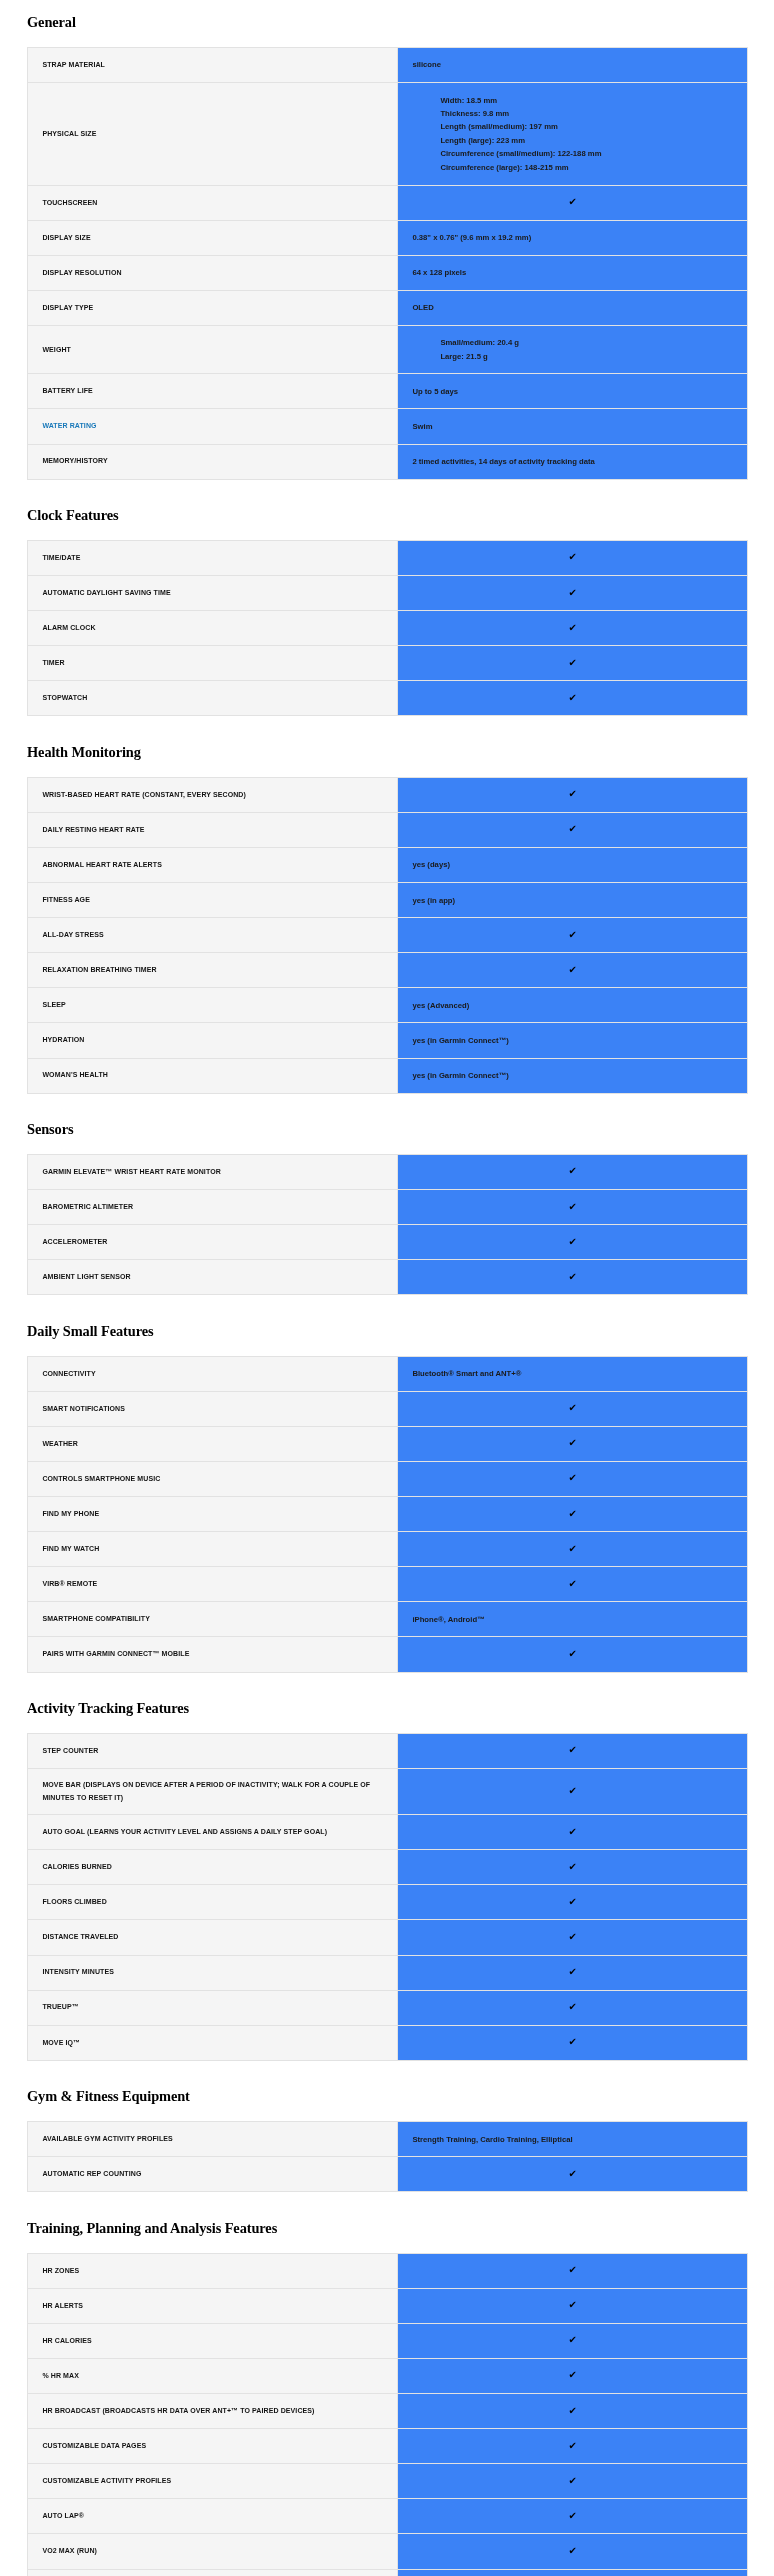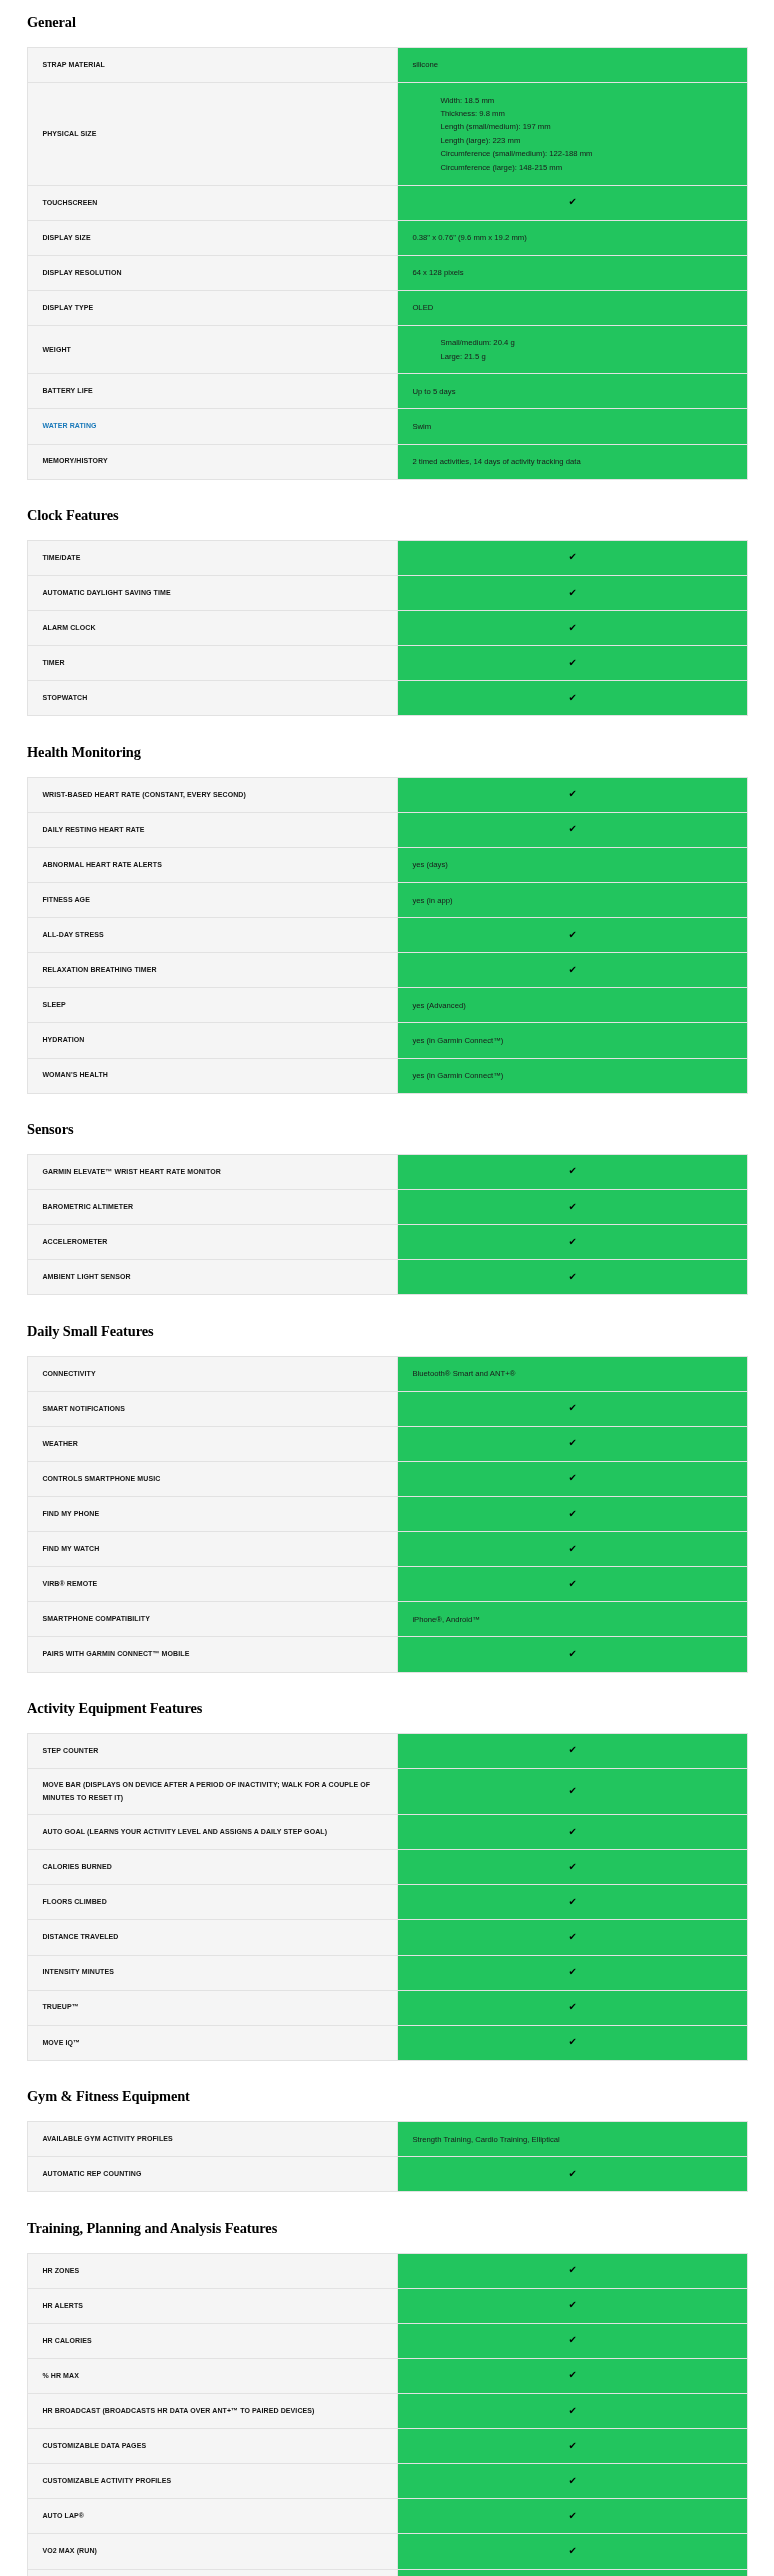--- a/index.html
+++ b/index.html
@@ -66,23 +66,23 @@
     letter-spacing: 0.1px;
     text-transform: uppercase;
     padding: 10.3px 12.4px 10.3px 14.4px;
     line-height: 1.75;
     border-right: 0.5px solid #e2e2e2;
   }
   td.label-cell.link {
     color: #1878b9;
   }
   td.value-cell {
-    background: #22c55e;
+    background: #3b82f6;
     font-size: 7.7px;
-    font-weight: 400;
+    font-weight: 700;
     color: #1a1a1a;
     padding: 10.3px 12.4px 10.3px 14.4px;
     line-height: 1.75;
   }
   td.value-cell.check {
     text-align: center;
     padding-left: 0;
     padding-right: 0;
   }
   .check-glyph {
@@ -299,21 +299,21 @@
           </tr>
           <tr>
             <td class="label-cell">PAIRS WITH GARMIN CONNECT™ MOBILE</td>
             <td class="value-cell check"><span class="check-glyph">✔</span></td>
           </tr>
         </tbody>
       </table>
     </div>
     <div class="section">
       <div class="section-title-wrap">
-        <h2 class="section-title">Activity Equipment Features</h2>
+        <h2 class="section-title">Activity Tracking Features</h2>
       </div>
       <table class="spec-table">
         <tbody>
           <tr>
             <td class="label-cell">STEP COUNTER</td>
             <td class="value-cell check"><span class="check-glyph">✔</span></td>
           </tr>
           <tr>
             <td class="label-cell">MOVE BAR (DISPLAYS ON DEVICE AFTER A PERIOD OF INACTIVITY; WALK FOR A COUPLE OF MINUTES TO RESET IT)</td>
             <td class="value-cell check"><span class="check-glyph">✔</span></td>

